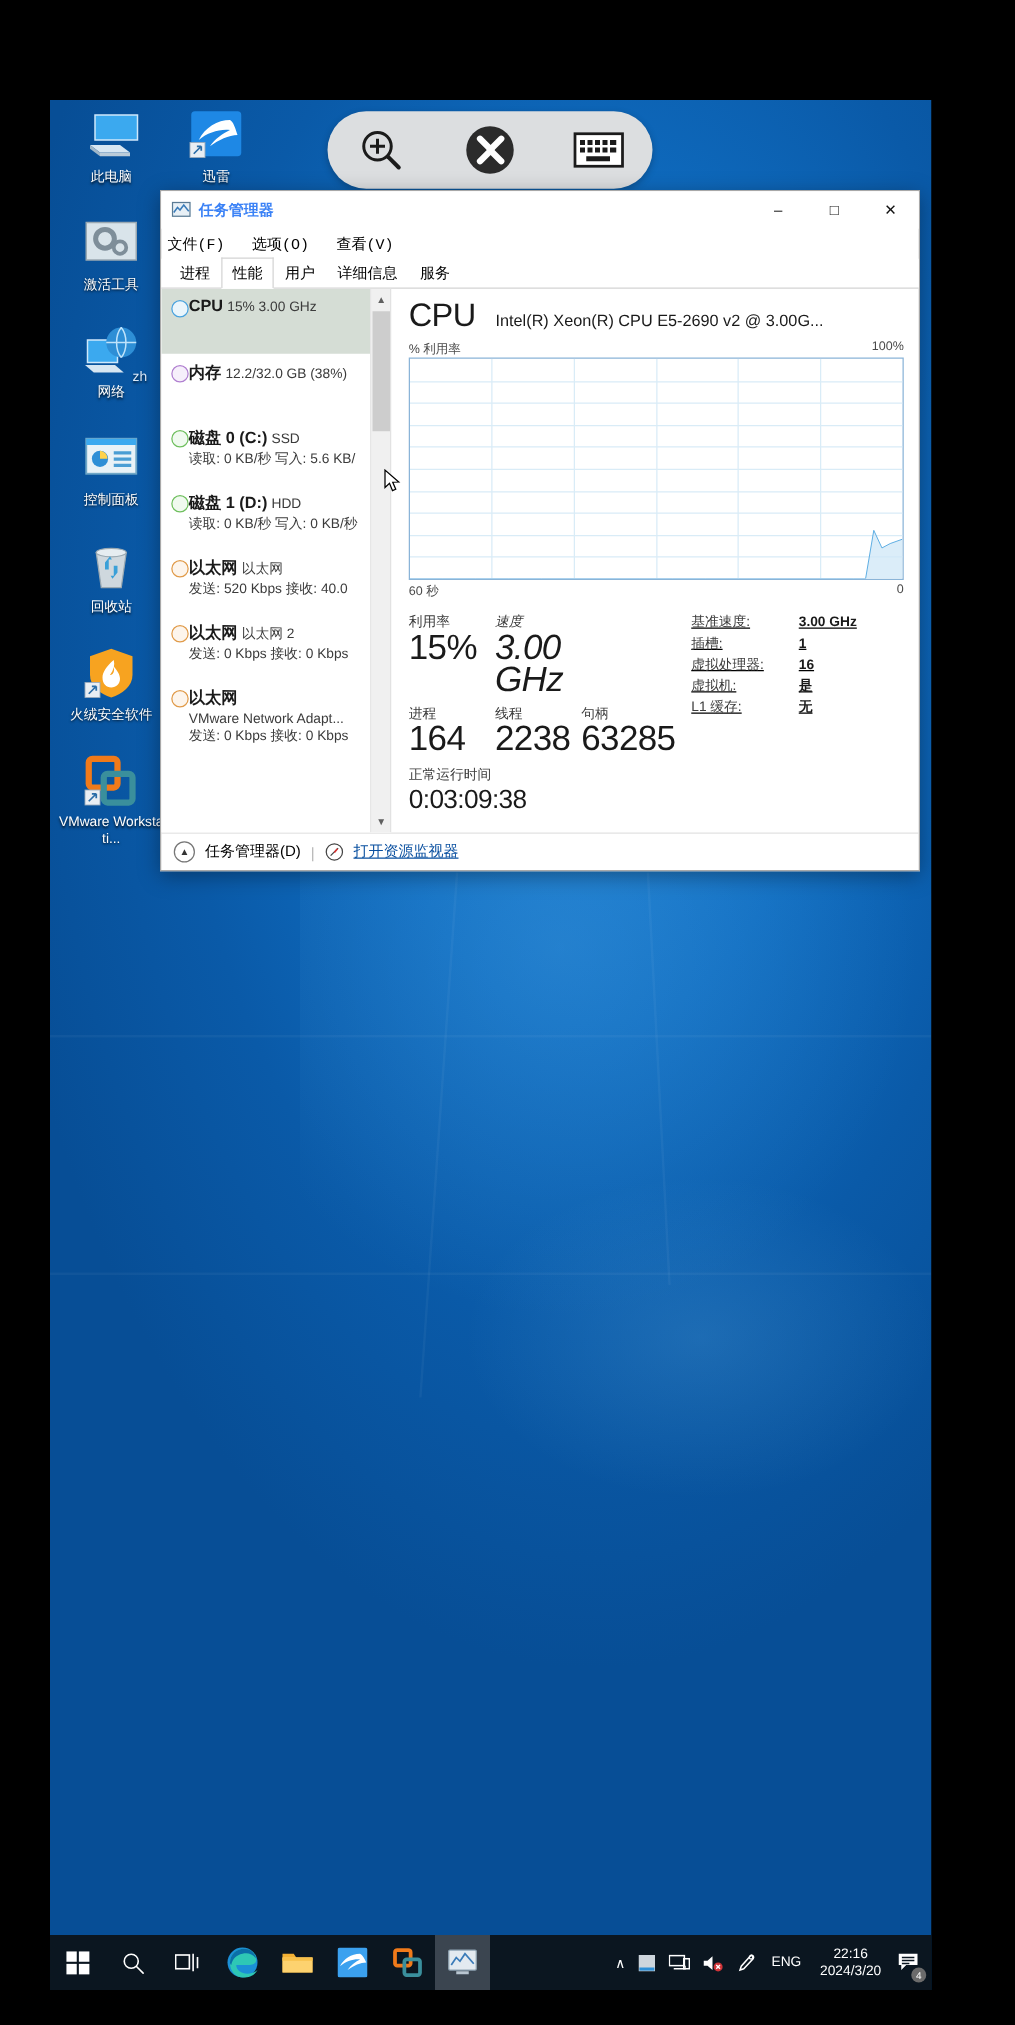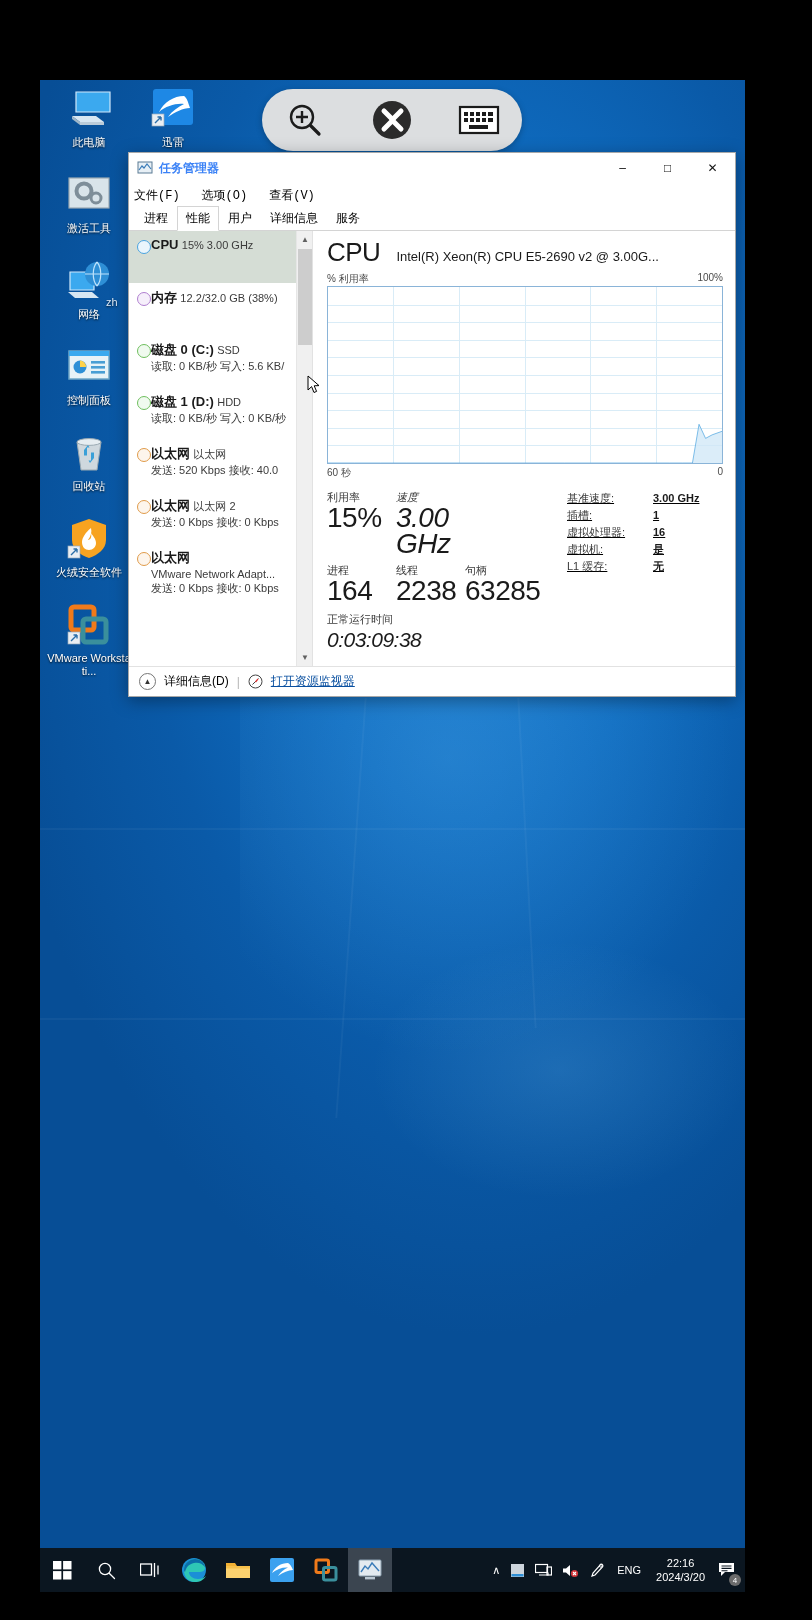--- a/index.html
+++ b/index.html
@@ -157,30 +157,30 @@
   .graph {
     height: 178px; border: 1px solid #8ab4d8; position: relative; overflow: hidden;
     background: #fff;
   }
   .graph .gridv, .graph .gridh { position: absolute; background: #d9ecf7; }
   .graph .gridv { width: 1px; top: 0; bottom: 0; }
   .graph .gridh { height: 1px; left: 0; right: 0; }
   .graph svg { position: absolute; inset: 0; width: 100%; height: 100%; }
   .graph-foot { display: flex; justify-content: space-between; font-size: 10px; color: #4a4a4a; margin-top: 2px; }
 
-  .stats { display: flex; margin-top: 10px; gap: 14px; }
+  .stats { display: flex; margin-top: 10px; gap: 0; }
   .stats-left { width: 208px; }
   .stat-row { display: flex; }
   .stat-cell { width: 69px; }
   .stat-cell .k { font-size: 11px; color: #3b3b3b; }
   .stat-cell .v { font-size: 28px; color: #1a1a1a; line-height: 26px; letter-spacing: -0.5px; }
   .stat-cell.wide { width: 104px; font-style: italic; }
   .uptime { margin-top: 8px; }
   .uptime .k { font-size: 11px; color: #3b3b3b; }
-  .uptime .v { font-size: 21px; color: #1a1a1a; line-height: 26px; letter-spacing: -0.5px; font-style: italic; }
+  .uptime .v { font-size: 21px; color: #1a1a1a; line-height: 26px; letter-spacing: -0.5px; }
 
   .stats-right { flex: 1; padding-left: 18px; text-decoration: underline; }
   .kv { display: flex; font-size: 11px; line-height: 17px; }
   .kv .k { width: 86px; color: #3b3b3b; }
   .kv .v { color: #1a1a1a; font-weight: bold; }
 
   .tm-foot {
     height: 30px; border-top: 1px solid #e2e2e2;
     display: flex; align-items: center; padding-left: 10px; gap: 8px;
   }
@@ -564,21 +564,21 @@
             <span class="k">L1 缓存:</span>
             <span class="v">无</span>
           </div>
         </div>
       </div>
     </div>
   </div>
 
   <div class="tm-foot">
     <span class="chev">▲</span>
-    <span class="fewer">详细信息(D)</span>
+    <span class="fewer">任务管理器(D)</span>
     <span class="sep">|</span>
     <span class="shield">
       <svg width="15" height="15" viewBox="0 0 15 15">
         <circle cx="7.5" cy="7.5" r="6.5" fill="#fff" stroke="#444" stroke-width="1"></circle>
         <path d="M4.5 10.5 L10.5 4.5" stroke="#444" stroke-width="1"></path>
         <path d="M7.5 8 L10 5" stroke="#d33" stroke-width="1.2"></path>
       </svg>
     </span>
     <span class="resmon">打开资源监视器</span>
   </div>

